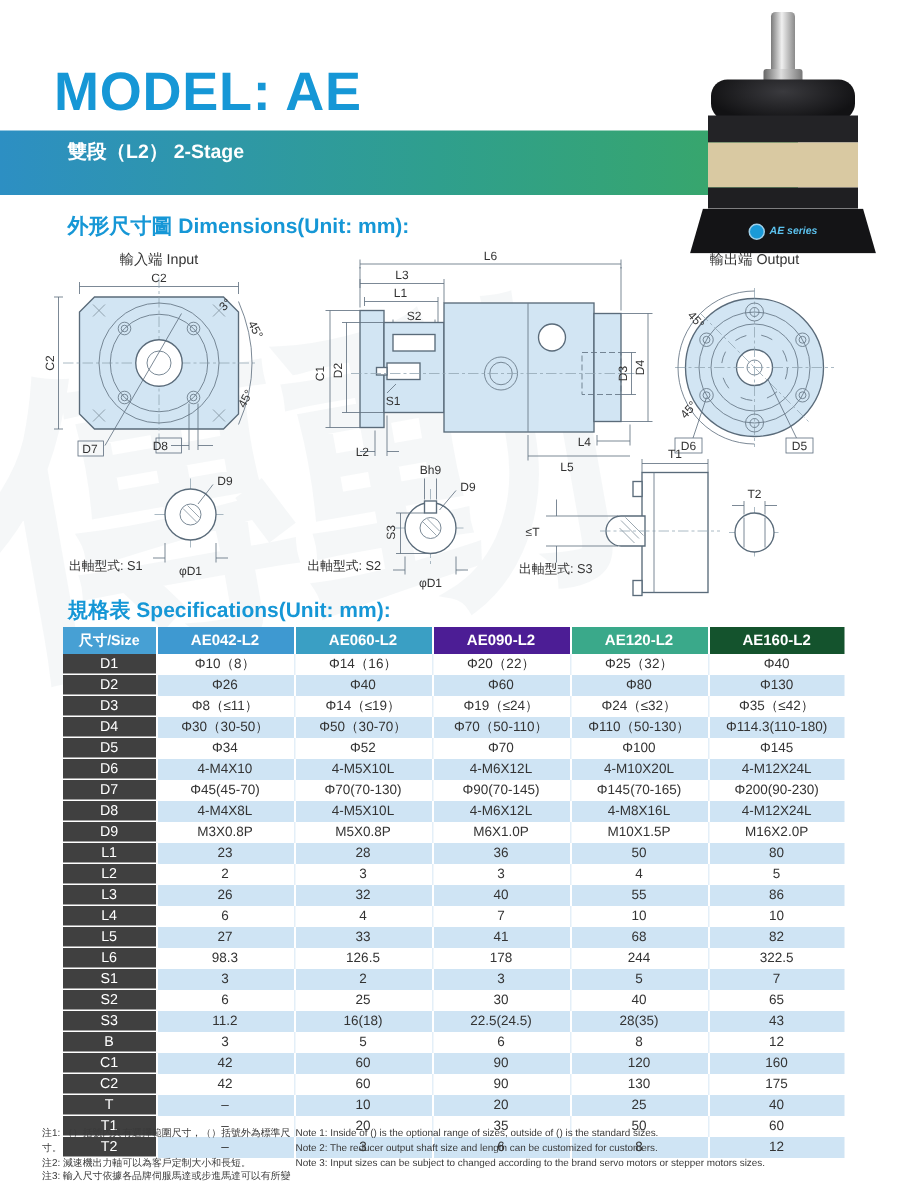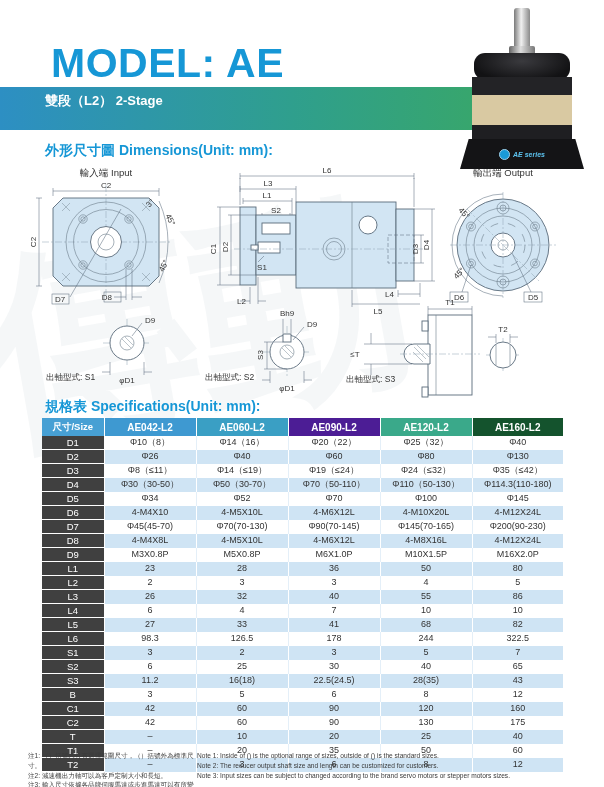--- a/index.html
+++ b/index.html
@@ -6,21 +6,21 @@
   body{
     width:604px;height:787px;position:relative;background:#fff;overflow:hidden;
     font-family:"Liberation Sans","DejaVu Sans",sans-serif;
   }
   .watermark{
     position:absolute;left:-20px;top:180px;font-size:215px;font-weight:bold;
     color:rgba(120,140,155,0.07);transform:rotate(-10deg);z-index:0;white-space:nowrap;
     pointer-events:none;
   }
   .page-title{
-    position:absolute;left:51px;top:40px;font-size:41px;font-weight:800;
+    position:absolute;left:36px;top:40px;font-size:36px;font-weight:800;
     color:#1697d6;letter-spacing:.5px;z-index:1;
   }
   .banner{
     position:absolute;left:0;top:87px;width:532px;height:43px;z-index:1;
     background:linear-gradient(90deg,#2d8fc3 0%,#2f9f8d 55%,#3aa863 100%);
     color:#fff;box-sizing:border-box;padding:5px 0 0 45px;
   }
   .banner .bl1{font-size:13px;font-weight:bold;line-height:17px;}
   .banner .bl2{font-size:13.5px;font-weight:bold;line-height:17px;}
   .product{position:absolute;right:12px;top:6px;width:140px;height:162px;z-index:2;}

